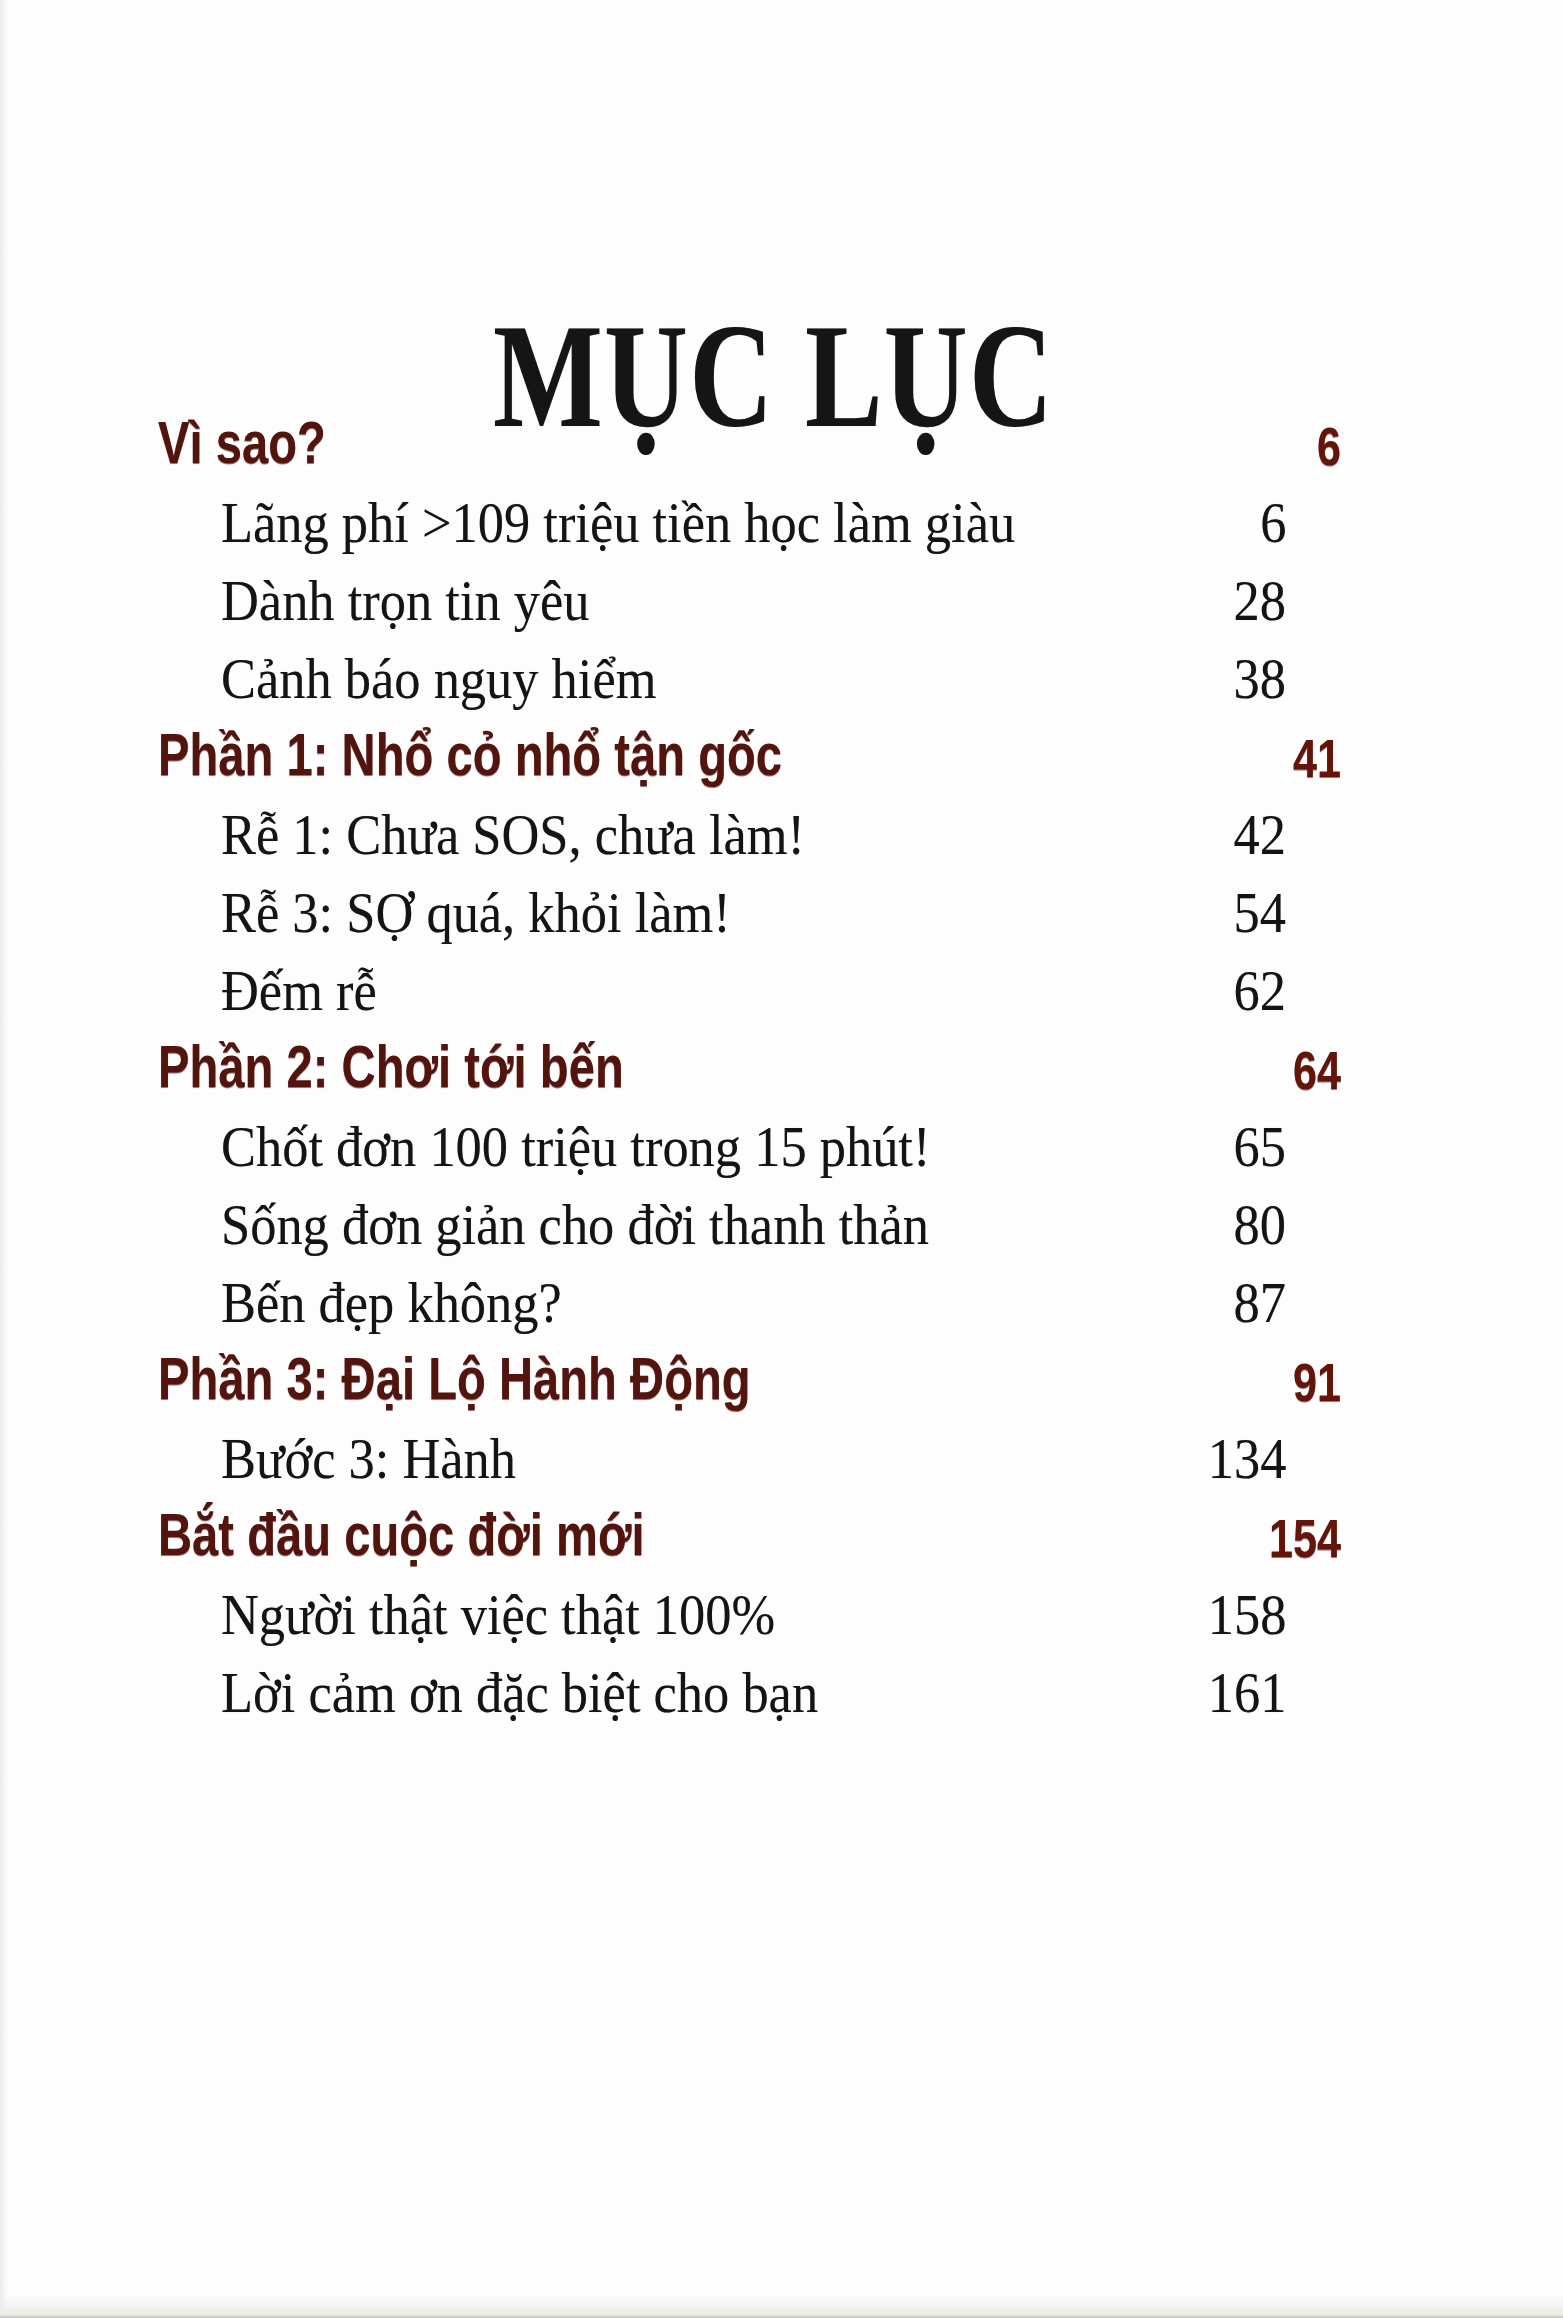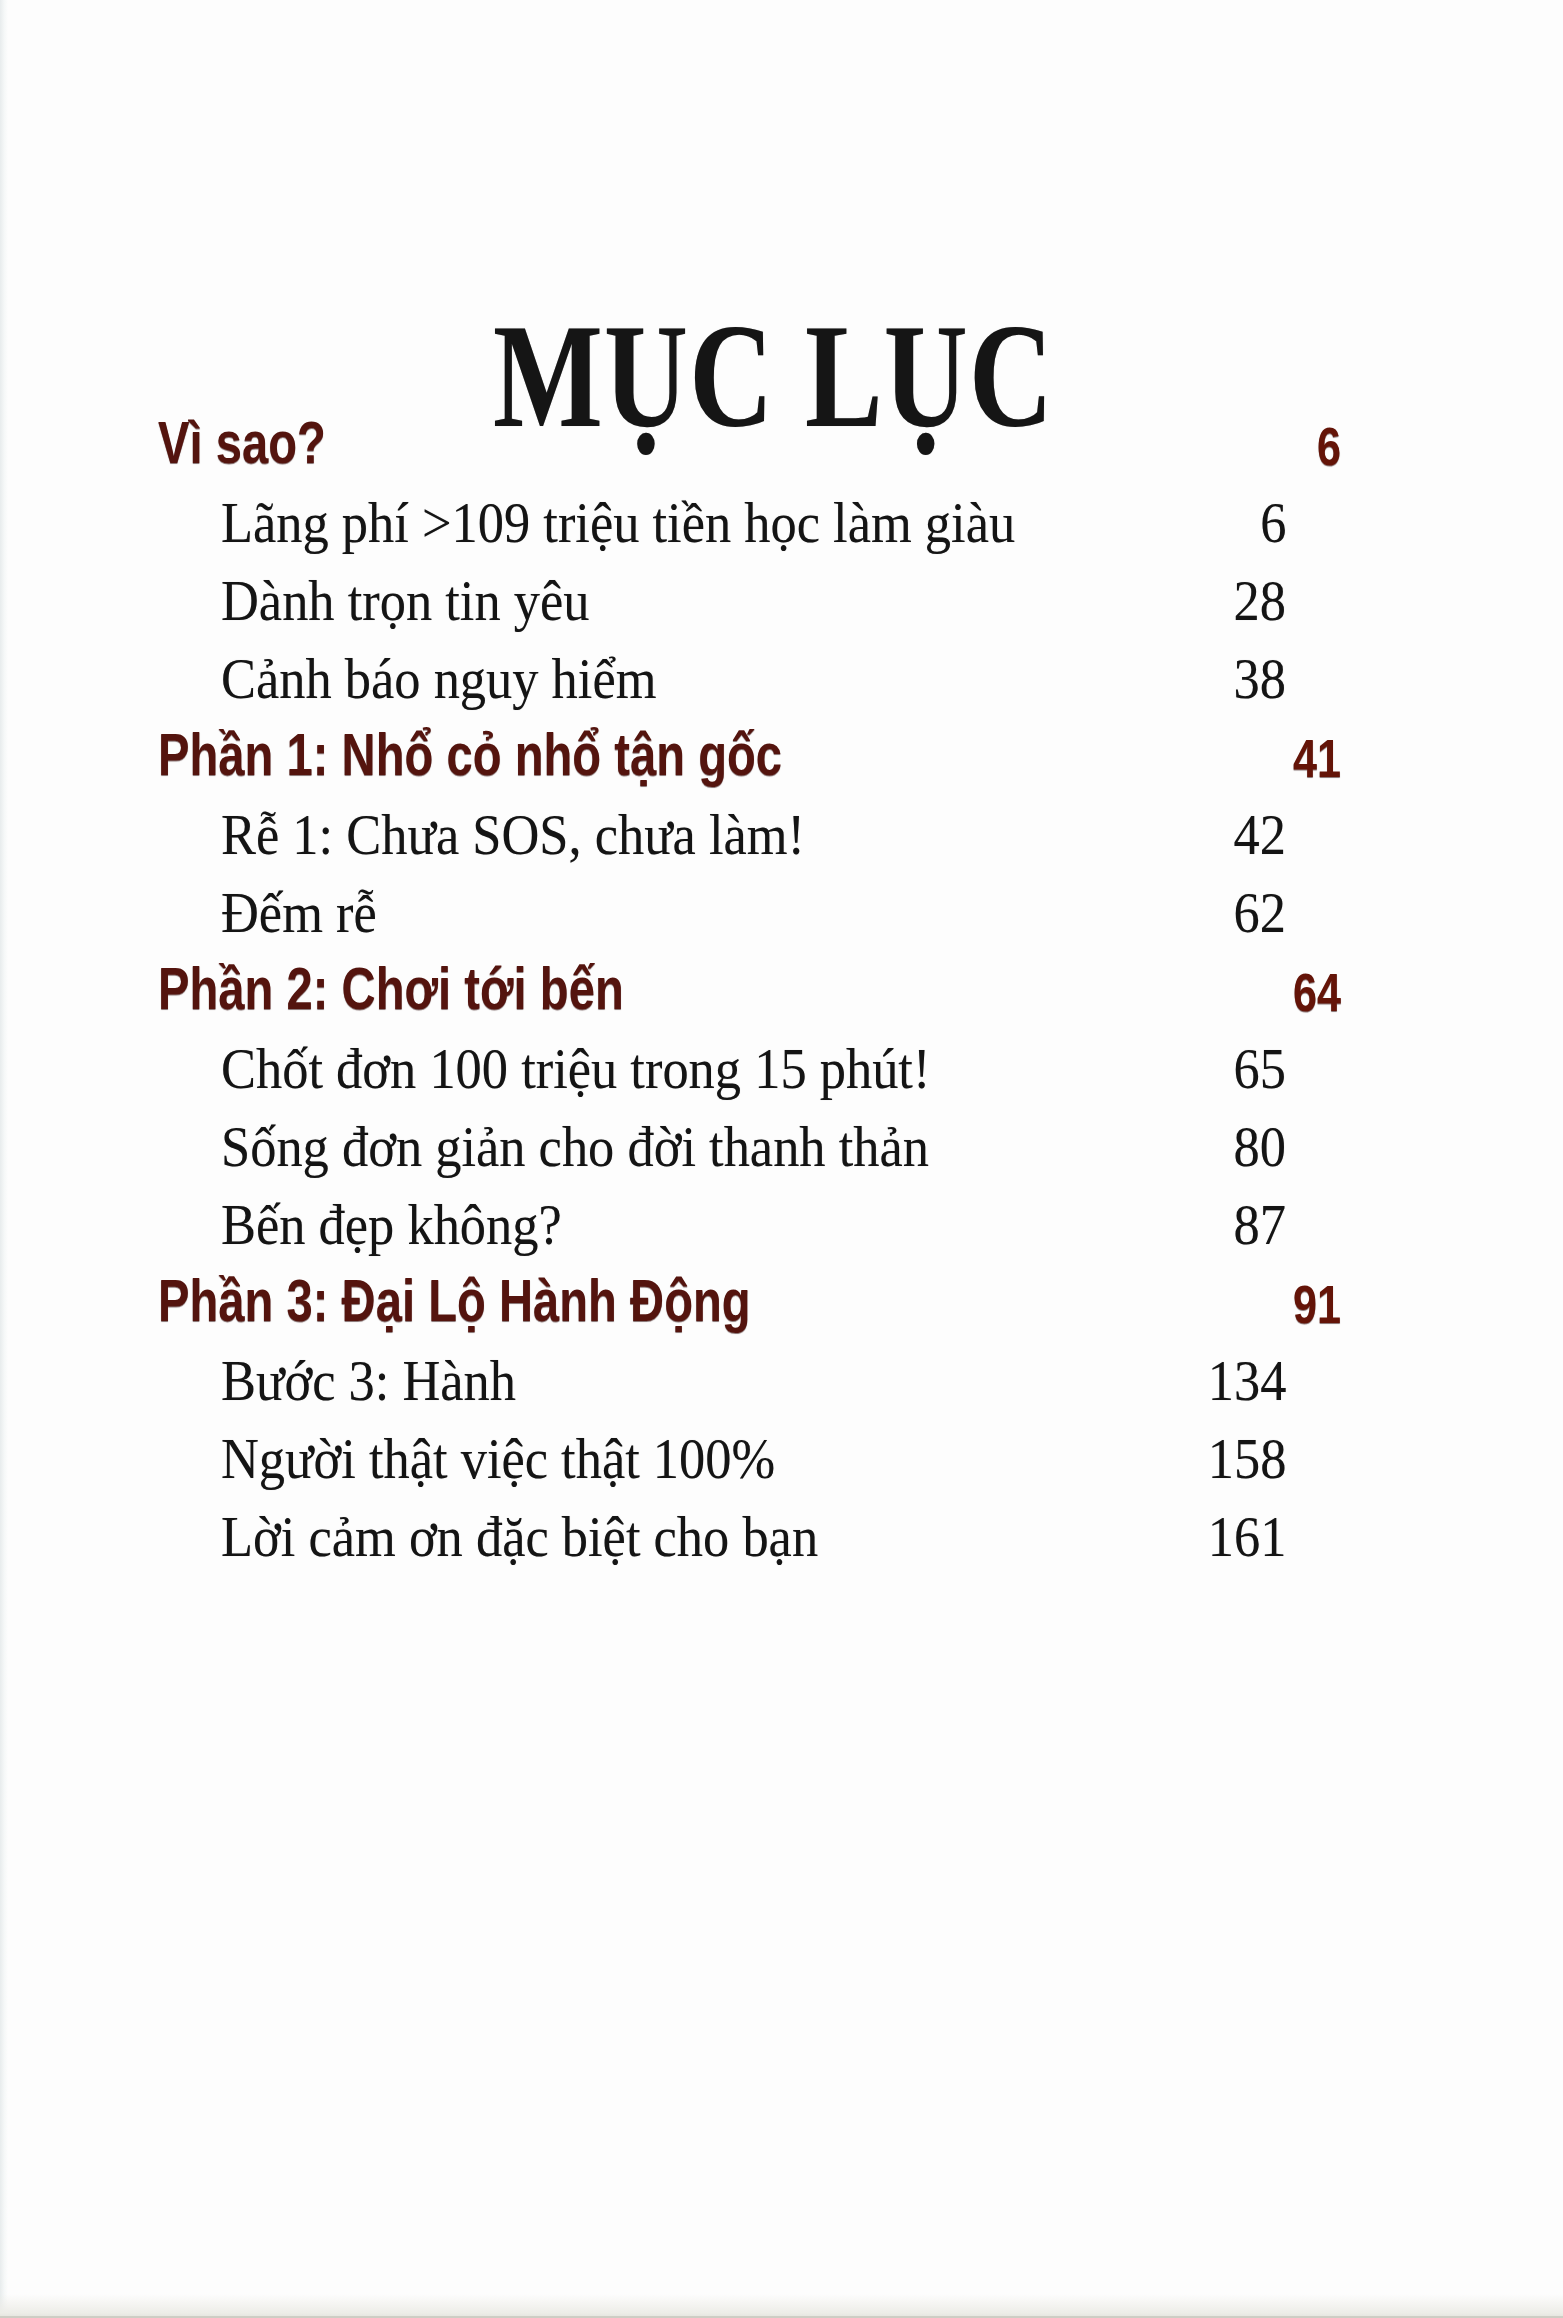--- a/index.html
+++ b/index.html
@@ -138,20 +138,24 @@
     </div>
     <div class="row section">
       <span class="label">Phần 1: Nhổ cỏ nhổ tận gốc</span>
       <span class="page-num">41</span>
     </div>
     <div class="row body">
       <span class="label">Rễ 1: Chưa SOS, chưa làm!</span>
       <span class="page-num">42</span>
     </div>
     <div class="row body">
+      <span class="label">Rễ 3: SỢ quá, khỏi làm!</span>
+      <span class="page-num">54</span>
+    </div>
+    <div class="row body">
       <span class="label">Đếm rễ</span>
       <span class="page-num">62</span>
     </div>
     <div class="row section">
       <span class="label">Phần 2: Chơi tới bến</span>
       <span class="page-num">64</span>
     </div>
     <div class="row body">
       <span class="label">Chốt đơn 100 triệu trong 15 phút!</span>
       <span class="page-num">65</span>
@@ -165,20 +169,24 @@
       <span class="page-num">87</span>
     </div>
     <div class="row section">
       <span class="label">Phần 3: Đại Lộ Hành Động</span>
       <span class="page-num">91</span>
     </div>
     <div class="row body">
       <span class="label">Bước 3: Hành</span>
       <span class="page-num">134</span>
     </div>
+    <div class="row section">
+      <span class="label">Bắt đầu cuộc đời mới</span>
+      <span class="page-num">154</span>
+    </div>
     <div class="row body">
       <span class="label">Người thật việc thật 100%</span>
       <span class="page-num">158</span>
     </div>
     <div class="row body">
       <span class="label">Lời cảm ơn đặc biệt cho bạn</span>
       <span class="page-num">161</span>
     </div>
   </div>
 

